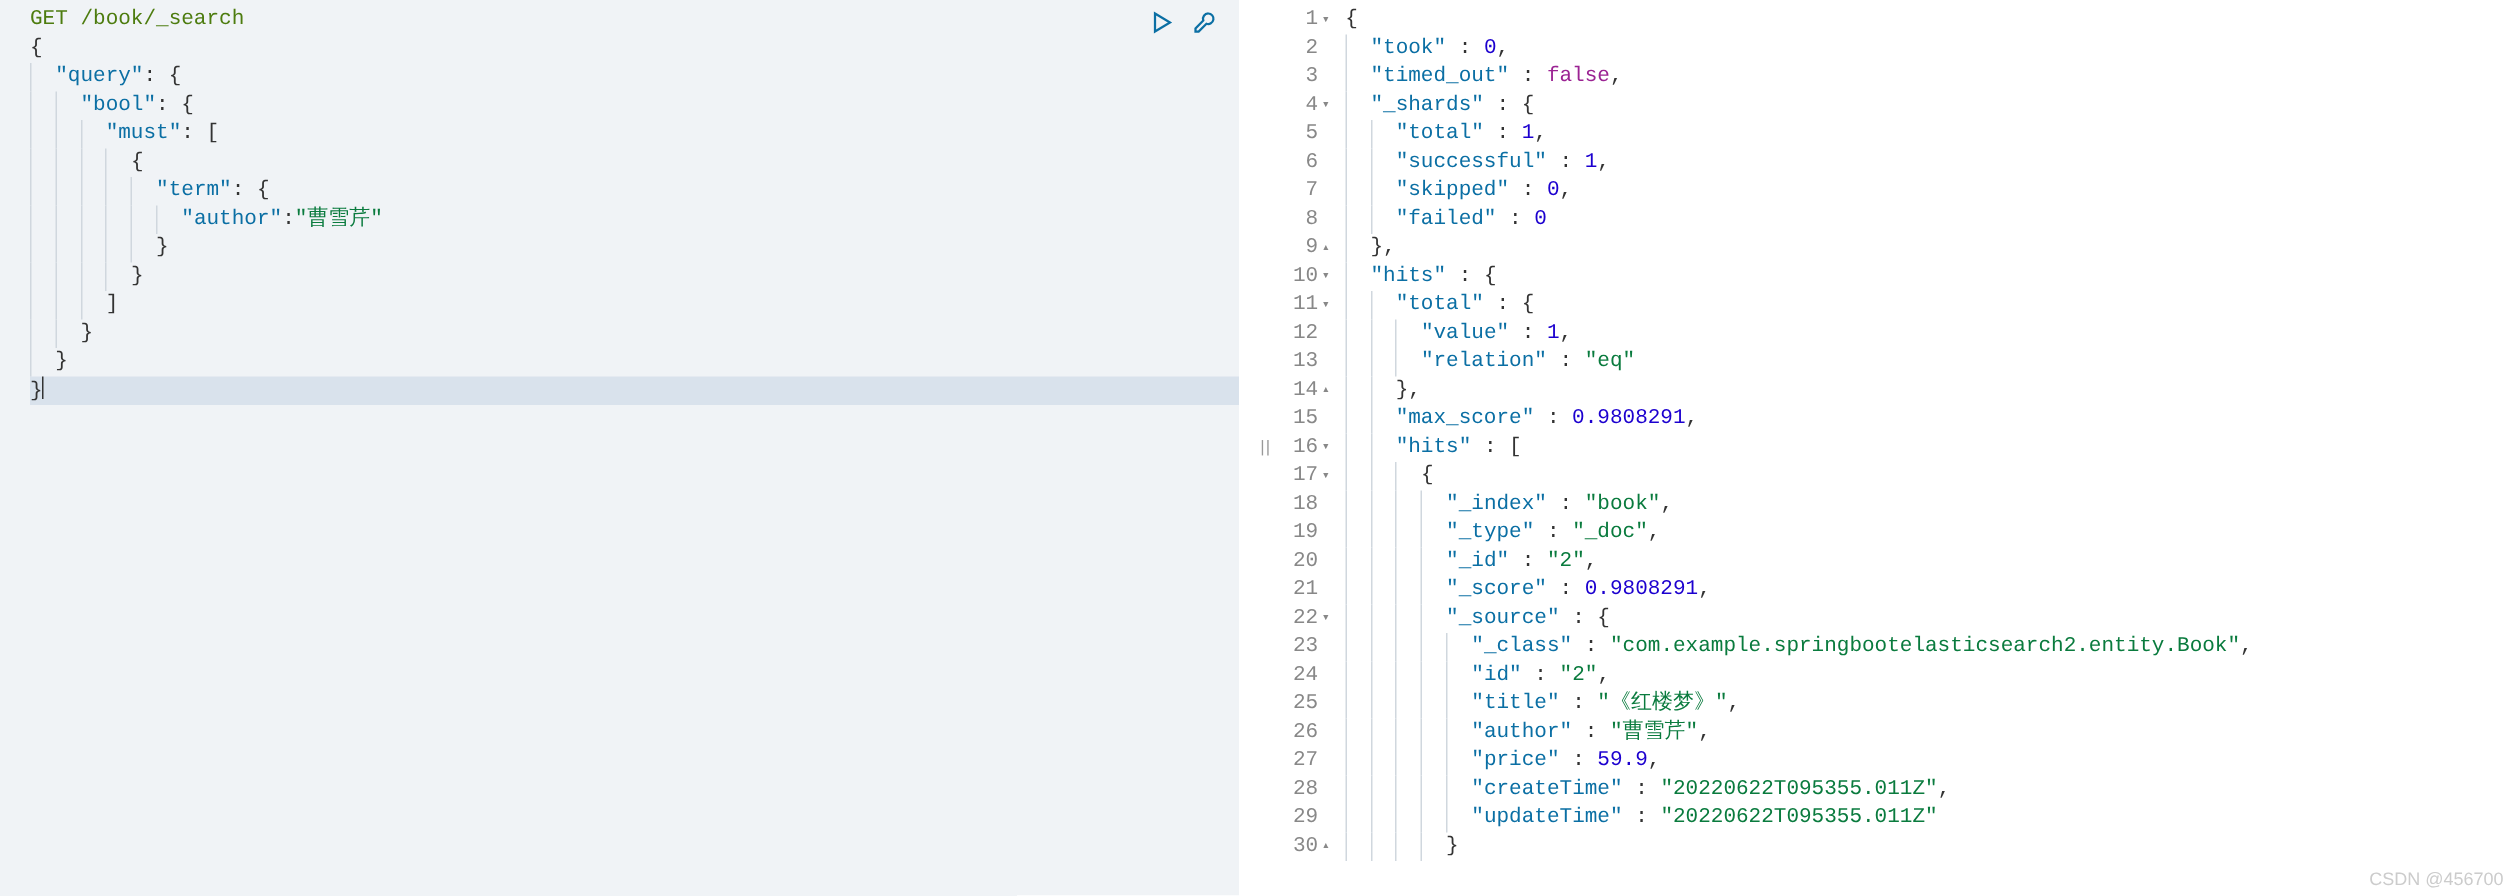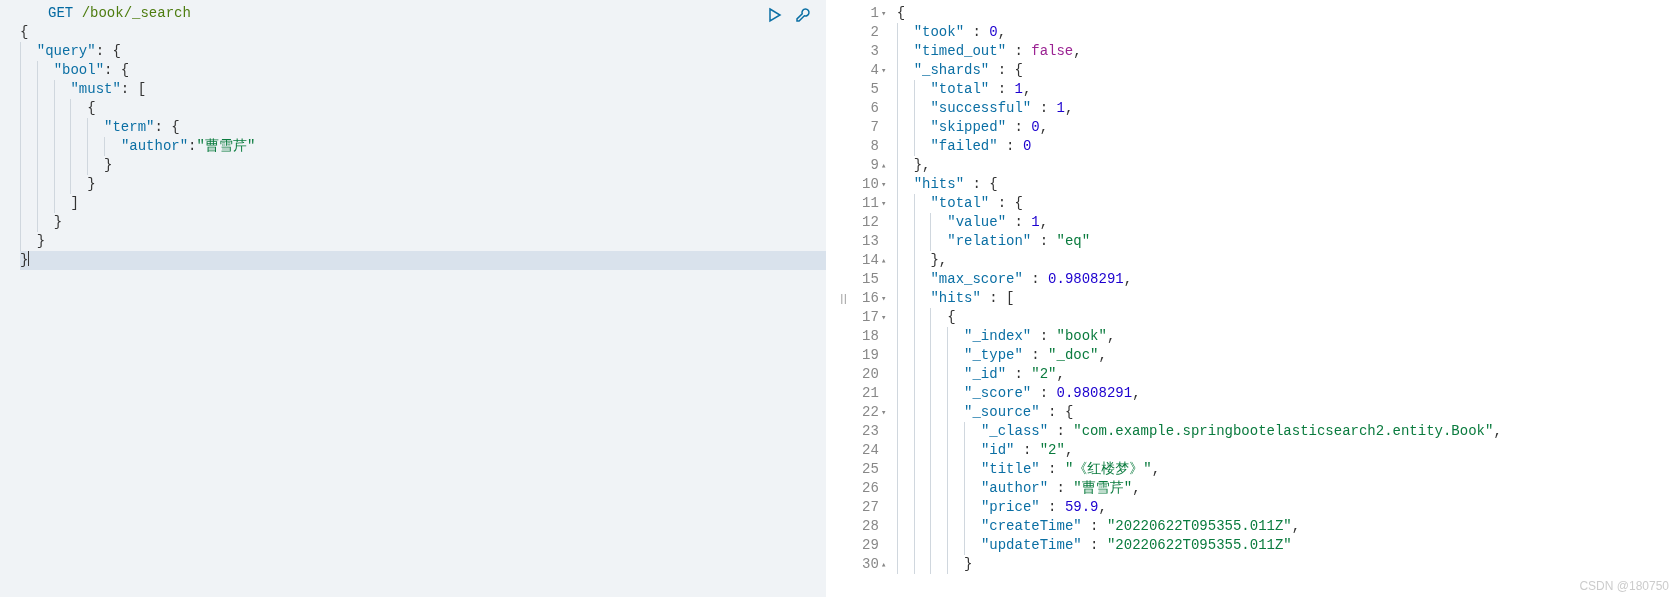--- a/index.html
+++ b/index.html
@@ -86,21 +86,21 @@
     .line { display: block; height: 19px; }
     .line-num { display: block; height: 19px; }
     .fold-marker {
       display: inline-block;
       width: 10px;
       text-align: center;
       color: #888;
       font-size: 9px;
       vertical-align: 1px;
     }
-    .method { color: #0369a1; margin-left: 28px; }
+    .method { color: #4d7c0f; }
     .path { color: #4d7c0f; }
     .key { color: #0b6fa4; }
     .punct { color: #333; }
     .string { color: #0a7b3e; }
     .number { color: #1c00cf; }
     .bool { color: #9b2393; text-align: right; }
     .indent-guide {
       border-left: 1px solid #d0d7de;
       display: inline-block;
       height: 19px;
@@ -182,13 +182,13 @@
         <span class="line-num">26<span class="fold-marker">&nbsp;</span></span>
         <span class="line-num">27<span class="fold-marker">&nbsp;</span></span>
         <span class="line-num">28<span class="fold-marker">&nbsp;</span></span>
         <span class="line-num">29<span class="fold-marker">&nbsp;</span></span>
         <span class="line-num">30<span class="fold-marker">▴</span></span>
       </div>
     <div class="code" id="response-code"><span class="line"><span class="punct">{</span></span><span class="line"><span class="indent-guide"></span>  <span class="key">"took"</span><span class="punct"> : </span><span class="number">0</span><span class="punct">,</span></span><span class="line"><span class="indent-guide"></span>  <span class="key">"timed_out"</span><span class="punct"> : </span><span class="bool">false</span><span class="punct">,</span></span><span class="line"><span class="indent-guide"></span>  <span class="key">"_shards"</span><span class="punct"> : {</span></span><span class="line"><span class="indent-guide"></span>  <span class="indent-guide"></span>  <span class="key">"total"</span><span class="punct"> : </span><span class="number">1</span><span class="punct">,</span></span><span class="line"><span class="indent-guide"></span>  <span class="indent-guide"></span>  <span class="key">"successful"</span><span class="punct"> : </span><span class="number">1</span><span class="punct">,</span></span><span class="line"><span class="indent-guide"></span>  <span class="indent-guide"></span>  <span class="key">"skipped"</span><span class="punct"> : </span><span class="number">0</span><span class="punct">,</span></span><span class="line"><span class="indent-guide"></span>  <span class="indent-guide"></span>  <span class="key">"failed"</span><span class="punct"> : </span><span class="number">0</span></span><span class="line"><span class="indent-guide"></span>  <span class="punct">},</span></span><span class="line"><span class="indent-guide"></span>  <span class="key">"hits"</span><span class="punct"> : {</span></span><span class="line"><span class="indent-guide"></span>  <span class="indent-guide"></span>  <span class="key">"total"</span><span class="punct"> : {</span></span><span class="line"><span class="indent-guide"></span>  <span class="indent-guide"></span>  <span class="indent-guide"></span>  <span class="key">"value"</span><span class="punct"> : </span><span class="number">1</span><span class="punct">,</span></span><span class="line"><span class="indent-guide"></span>  <span class="indent-guide"></span>  <span class="indent-guide"></span>  <span class="key">"relation"</span><span class="punct"> : </span><span class="string">"eq"</span></span><span class="line"><span class="indent-guide"></span>  <span class="indent-guide"></span>  <span class="punct">},</span></span><span class="line"><span class="indent-guide"></span>  <span class="indent-guide"></span>  <span class="key">"max_score"</span><span class="punct"> : </span><span class="number">0.9808291</span><span class="punct">,</span></span><span class="line"><span class="indent-guide"></span>  <span class="indent-guide"></span>  <span class="key">"hits"</span><span class="punct"> : [</span></span><span class="line"><span class="indent-guide"></span>  <span class="indent-guide"></span>  <span class="indent-guide"></span>  <span class="punct">{</span></span><span class="line"><span class="indent-guide"></span>  <span class="indent-guide"></span>  <span class="indent-guide"></span>  <span class="indent-guide"></span>  <span class="key">"_index"</span><span class="punct"> : </span><span class="string">"book"</span><span class="punct">,</span></span><span class="line"><span class="indent-guide"></span>  <span class="indent-guide"></span>  <span class="indent-guide"></span>  <span class="indent-guide"></span>  <span class="key">"_type"</span><span class="punct"> : </span><span class="string">"_doc"</span><span class="punct">,</span></span><span class="line"><span class="indent-guide"></span>  <span class="indent-guide"></span>  <span class="indent-guide"></span>  <span class="indent-guide"></span>  <span class="key">"_id"</span><span class="punct"> : </span><span class="string">"2"</span><span class="punct">,</span></span><span class="line"><span class="indent-guide"></span>  <span class="indent-guide"></span>  <span class="indent-guide"></span>  <span class="indent-guide"></span>  <span class="key">"_score"</span><span class="punct"> : </span><span class="number">0.9808291</span><span class="punct">,</span></span><span class="line"><span class="indent-guide"></span>  <span class="indent-guide"></span>  <span class="indent-guide"></span>  <span class="indent-guide"></span>  <span class="key">"_source"</span><span class="punct"> : {</span></span><span class="line"><span class="indent-guide"></span>  <span class="indent-guide"></span>  <span class="indent-guide"></span>  <span class="indent-guide"></span>  <span class="indent-guide"></span>  <span class="key">"_class"</span><span class="punct"> : </span><span class="string">"com.example.springbootelasticsearch2.entity.Book"</span><span class="punct">,</span></span><span class="line"><span class="indent-guide"></span>  <span class="indent-guide"></span>  <span class="indent-guide"></span>  <span class="indent-guide"></span>  <span class="indent-guide"></span>  <span class="key">"id"</span><span class="punct"> : </span><span class="string">"2"</span><span class="punct">,</span></span><span class="line"><span class="indent-guide"></span>  <span class="indent-guide"></span>  <span class="indent-guide"></span>  <span class="indent-guide"></span>  <span class="indent-guide"></span>  <span class="key">"title"</span><span class="punct"> : </span><span class="string">"《红楼梦》"</span><span class="punct">,</span></span><span class="line"><span class="indent-guide"></span>  <span class="indent-guide"></span>  <span class="indent-guide"></span>  <span class="indent-guide"></span>  <span class="indent-guide"></span>  <span class="key">"author"</span><span class="punct"> : </span><span class="string">"曹雪芹"</span><span class="punct">,</span></span><span class="line"><span class="indent-guide"></span>  <span class="indent-guide"></span>  <span class="indent-guide"></span>  <span class="indent-guide"></span>  <span class="indent-guide"></span>  <span class="key">"price"</span><span class="punct"> : </span><span class="number">59.9</span><span class="punct">,</span></span><span class="line"><span class="indent-guide"></span>  <span class="indent-guide"></span>  <span class="indent-guide"></span>  <span class="indent-guide"></span>  <span class="indent-guide"></span>  <span class="key">"createTime"</span><span class="punct"> : </span><span class="string">"20220622T095355.011Z"</span><span class="punct">,</span></span><span class="line"><span class="indent-guide"></span>  <span class="indent-guide"></span>  <span class="indent-guide"></span>  <span class="indent-guide"></span>  <span class="indent-guide"></span>  <span class="key">"updateTime"</span><span class="punct"> : </span><span class="string">"20220622T095355.011Z"</span></span><span class="line"><span class="indent-guide"></span>  <span class="indent-guide"></span>  <span class="indent-guide"></span>  <span class="indent-guide"></span>  <span class="punct">}</span></span></div>
   </div>
 </div>
 
-<div class="watermark">CSDN @180750</div>
+<div class="watermark">CSDN @456700</div>
 
 </body></html>

